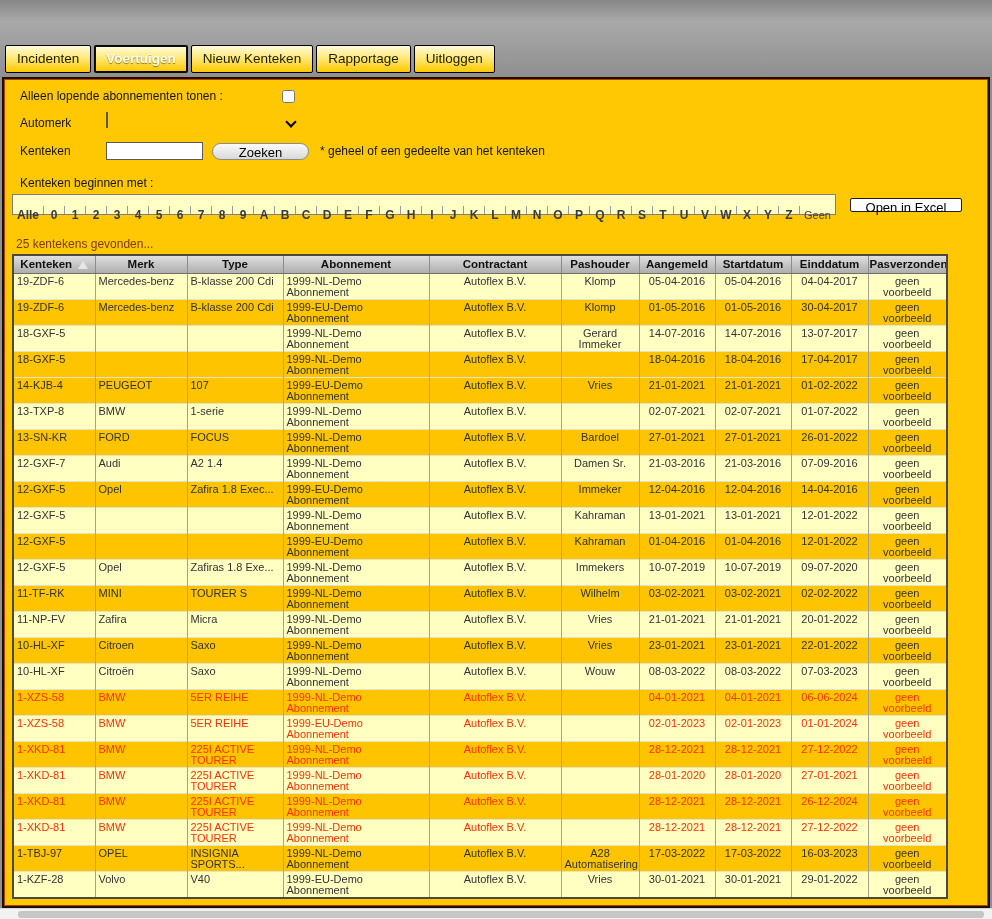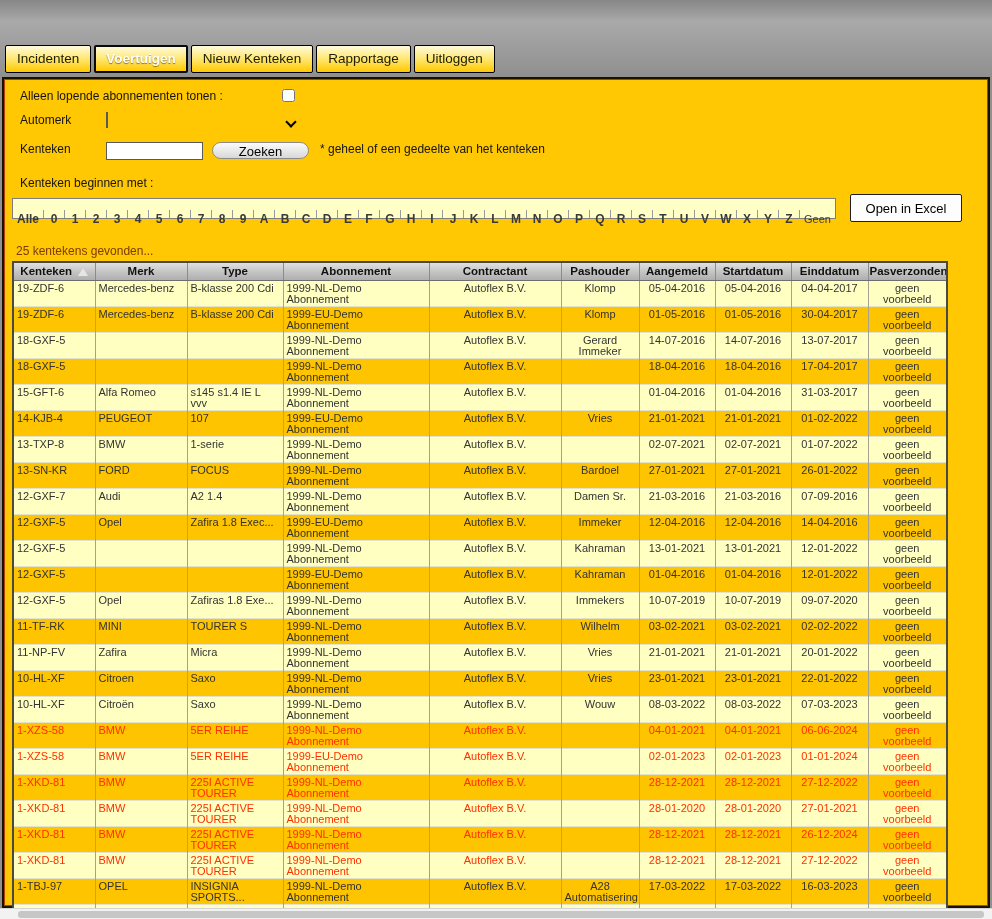--- a/index.html
+++ b/index.html
@@ -28,21 +28,21 @@
   }
 
   
   .panel {
     position:absolute; left:2px; top:77px; width:988px; height:831px;
     background:#ffc803; border:2px solid #1c1000;
     box-shadow:inset 0 0 0 1px #b84000;
     padding-top:10px;
   }
 
-  .filter-row { display:flex; margin:0 0 10px 16px; font-size:12px; color:#141414; }
+  .filter-row { display:flex; align-items:center; margin:0 0 10px 16px; font-size:12px; color:#141414; }
   .label-wide { width:262px; }
   .flabel { width:86px; }
   .chk { width:13px; height:13px; margin:0; }
   .select-wrap { position:relative; width:196px; height:19px; }
   .select-box {
     width:100%; height:100%; background:#fff; border:1px solid #5a5a5a;
   }
   .chevron-down {
     position:absolute; right:7px; top:5px; width:8px; height:8px; pointer-events:none;
   }
@@ -63,21 +63,21 @@
   .letters-row { display:flex; align-items:center; justify-content:space-between; margin:0 26px 0 8px; }
   .letters { display:flex; border:1px solid #7e7e7e; background:#ffffc6; height:21px; }
   .letter-cell {
     width:21px; text-align:center; font-weight:bold; font-size:12px; color:#3a3a3a;
     line-height:19px; border-right:1px solid #9a9a9a; cursor:pointer;margin-top:11px;
   }
   .letter-cell:last-child { border-right:none; }
   .letter-cell.alle { width:31px; }
   .letter-cell.geen { width:35px; font-weight:normal; font-size:11px; }
   .excel-btn {
-    width:112px; height:28px; background:#fdfdfd; border:1px solid #1f1f1f; border-radius:2px;
+    width:112px; height:14px; background:#fdfdfd; border:1px solid #1f1f1f; border-radius:2px;
     font-size:13px; color:#000; cursor:pointer; font-family:inherit;
   }
 
   .count-text { margin:22px 0 3px 12px; font-size:12px; color:#7b3a00; }
 
   
   table.grid {
     margin-left:8px; border-collapse:collapse; table-layout:fixed; width:934px;
     border:2px solid #4a4a42; font-size:11px; color:#333;
   }
@@ -265,32 +265,20 @@
           <td class="c-l"></td>
           <td class="c-l"></td>
           <td class="c-l">1999-NL-Demo Abonnement</td>
           <td class="c-c">Autoflex B.V.</td>
           <td class="c-c"></td>
           <td class="c-c">18-04-2016</td>
           <td class="c-c">18-04-2016</td>
           <td class="c-c">17-04-2017</td>
           <td class="c-c">geen voorbeeld</td>
         </tr>
-        <tr class="row-light">
-          <td class="c-l">15-GFT-6</td>
-          <td class="c-l">Alfa Romeo</td>
-          <td class="c-l">s145 s1.4 IE L vvv</td>
-          <td class="c-l">1999-NL-Demo Abonnement</td>
-          <td class="c-c">Autoflex B.V.</td>
-          <td class="c-c"></td>
-          <td class="c-c">01-04-2016</td>
-          <td class="c-c">01-04-2016</td>
-          <td class="c-c">31-03-2017</td>
-          <td class="c-c">geen voorbeeld</td>
-        </tr>
         <tr class="row-dark">
           <td class="c-l">14-KJB-4</td>
           <td class="c-l">PEUGEOT</td>
           <td class="c-l">107</td>
           <td class="c-l">1999-EU-Demo Abonnement</td>
           <td class="c-c">Autoflex B.V.</td>
           <td class="c-c">Vries</td>
           <td class="c-c">21-01-2021</td>
           <td class="c-c">21-01-2021</td>
           <td class="c-c">01-02-2022</td>

